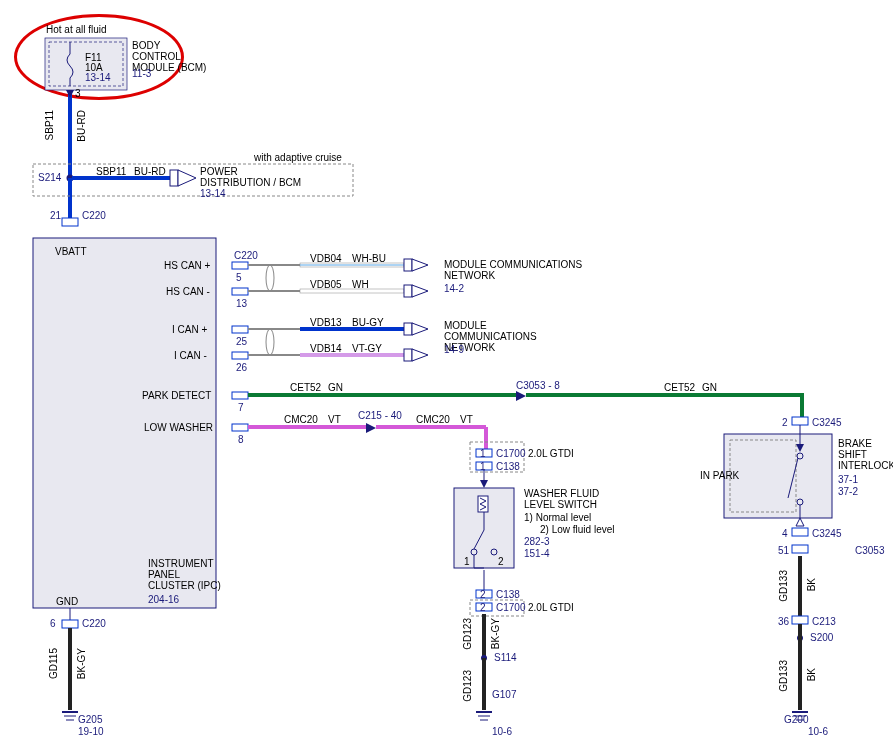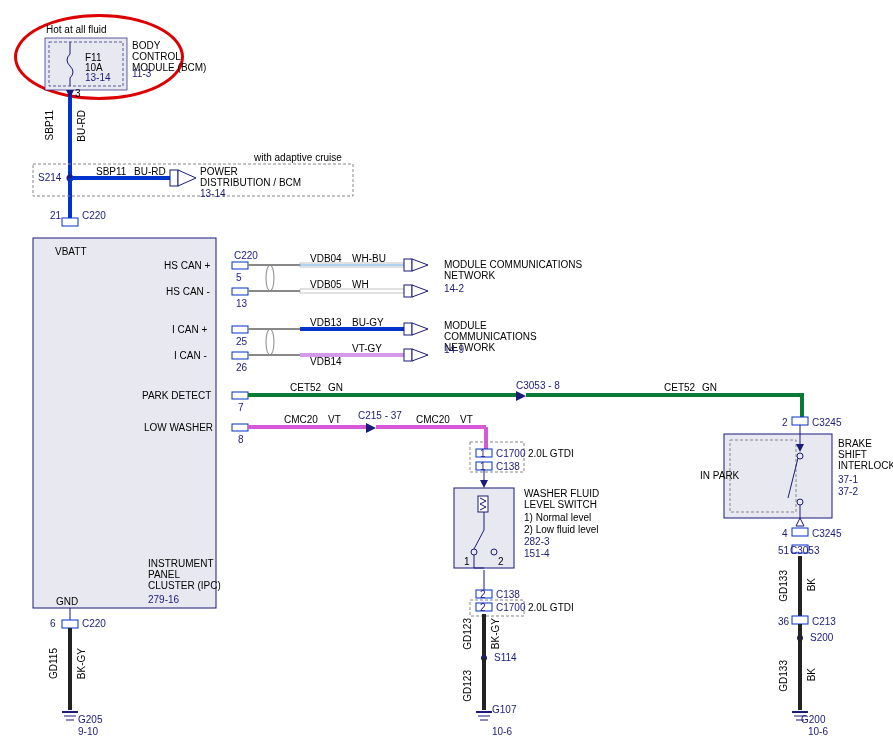--- a/index.html
+++ b/index.html
@@ -180,69 +180,69 @@
 <div class="label black" style="left:164px;top:260px">HS CAN +</div>
 <div class="label black" style="left:166px;top:286px">HS CAN -</div>
 <div class="label black" style="left:172px;top:324px">I CAN +</div>
 <div class="label black" style="left:174px;top:350px">I CAN -</div>
 <div class="label black" style="left:142px;top:390px">PARK DETECT</div>
 <div class="label black" style="left:144px;top:422px">LOW WASHER</div>
 <div class="label black" style="left:56px;top:596px">GND</div>
 <div class="label black" style="left:148px;top:558px;white-space:pre">INSTRUMENT
 PANEL
 CLUSTER (IPC)</div>
-<div class="label" style="left:148px;top:594px">279-16</div>
+<div class="label" style="left:148px;top:594px">204-16</div>
 
 <div class="label" style="left:234px;top:250px">C220</div>
 <div class="label" style="left:236px;top:272px">5</div>
 <div class="label" style="left:236px;top:298px">13</div>
 <div class="label" style="left:236px;top:336px">25</div>
 <div class="label" style="left:236px;top:362px">26</div>
 <div class="label" style="left:238px;top:402px">7</div>
 <div class="label" style="left:238px;top:434px">8</div>
 
 <div class="label black" style="left:310px;top:253px">VDB04</div>
 <div class="label black" style="left:352px;top:253px">WH-BU</div>
 <div class="label black" style="left:310px;top:279px">VDB05</div>
 <div class="label black" style="left:352px;top:279px">WH</div>
 <div class="label black" style="left:310px;top:317px">VDB13</div>
 <div class="label black" style="left:352px;top:317px">BU-GY</div>
-<div class="label black" style="left:310px;top:356px">VDB14</div>
+<div class="label black" style="left:310px;top:343px">VDB14</div>
 <div class="label black" style="left:352px;top:343px">VT-GY</div>
 
 <div class="label black" style="left:444px;top:259px;white-space:pre">MODULE COMMUNICATIONS
 NETWORK</div>
 <div class="label" style="left:444px;top:283px">14-2</div>
 <div class="label black" style="left:444px;top:320px;white-space:pre">MODULE
 COMMUNICATIONS
 NETWORK</div>
 <div class="label" style="left:444px;top:344px">14-9</div>
 
 <div class="label black" style="left:290px;top:382px">CET52</div>
 <div class="label black" style="left:328px;top:382px">GN</div>
 <div class="label" style="left:516px;top:380px">C3053 - 8</div>
 <div class="label black" style="left:664px;top:382px">CET52</div>
 <div class="label black" style="left:702px;top:382px">GN</div>
 
 <div class="label black" style="left:284px;top:414px">CMC20</div>
 <div class="label black" style="left:328px;top:414px">VT</div>
-<div class="label" style="left:358px;top:410px">C215 - 37</div>
+<div class="label" style="left:358px;top:410px">C215 - 40</div>
 <div class="label black" style="left:416px;top:414px">CMC20</div>
 <div class="label black" style="left:460px;top:414px">VT</div>
 
 <div class="label" style="left:480px;top:448px">1</div>
 <div class="label" style="left:496px;top:448px">C1700</div>
 <div class="label black" style="left:528px;top:448px">2.0L GTDI</div>
 <div class="label" style="left:480px;top:461px">1</div>
 <div class="label" style="left:496px;top:461px">C138</div>
 
 <div class="label black" style="left:524px;top:488px;white-space:pre">WASHER FLUID
 LEVEL SWITCH</div>
 <div class="label black" style="left:524px;top:512px">1) Normal level</div>
-<div class="label black" style="left:524px;top:524px">2) Low fluid level</div>
+<div class="label black" style="left:540px;top:524px">2) Low fluid level</div>
 <div class="label" style="left:524px;top:536px">282-3</div>
 <div class="label" style="left:524px;top:548px">151-4</div>
 <div class="label black" style="left:464px;top:556px">1</div>
 <div class="label black" style="left:498px;top:556px">2</div>
 
 <div class="label" style="left:480px;top:589px">2</div>
 <div class="label" style="left:496px;top:589px">C138</div>
 <div class="label" style="left:480px;top:602px">2</div>
 <div class="label" style="left:496px;top:602px">C1700</div>
 <div class="label black" style="left:528px;top:602px">2.0L GTDI</div>
@@ -253,36 +253,36 @@
 <div class="label black" style="left:700px;top:470px">IN PARK</div>
 <div class="label black" style="left:838px;top:438px;white-space:pre">BRAKE
 SHIFT
 INTERLOCK</div>
 <div class="label" style="left:838px;top:474px">37-1</div>
 <div class="label" style="left:838px;top:486px">37-2</div>
 
 <div class="label" style="left:782px;top:528px">4</div>
 <div class="label" style="left:812px;top:528px">C3245</div>
 <div class="label" style="left:778px;top:545px">51</div>
-<div class="label" style="left:790px;top:545px">C3053</div>
+<div class="label" style="left:855px;top:545px">C3053</div>
 <div class="label black vtext" style="left:778px;top:570px">GD133</div>
 <div class="label black vtext" style="left:806px;top:578px">BK</div>
 <div class="label" style="left:778px;top:616px">36</div>
 <div class="label" style="left:812px;top:616px">C213</div>
 <div class="label" style="left:810px;top:632px">S200</div>
 <div class="label black vtext" style="left:778px;top:660px">GD133</div>
 <div class="label black vtext" style="left:806px;top:668px">BK</div>
-<div class="label" style="left:801px;top:714px">G200</div>
+<div class="label" style="left:784px;top:714px">G200</div>
 <div class="label" style="left:808px;top:726px">10-6</div>
 
 <div class="label black vtext" style="left:462px;top:618px">GD123</div>
 <div class="label black vtext" style="left:490px;top:618px">BK-GY</div>
 <div class="label" style="left:494px;top:652px">S114</div>
 <div class="label black vtext" style="left:462px;top:670px">GD123</div>
-<div class="label" style="left:492px;top:704px">G107</div>
+<div class="label" style="left:492px;top:689px">G107</div>
 <div class="label" style="left:492px;top:726px">10-6</div>
 
 <div class="label" style="left:50px;top:618px">6</div>
 <div class="label" style="left:82px;top:618px">C220</div>
 <div class="label black vtext" style="left:48px;top:648px">GD115</div>
 <div class="label black vtext" style="left:76px;top:648px">BK-GY</div>
 <div class="label" style="left:78px;top:714px">G205</div>
-<div class="label" style="left:78px;top:726px">9-10</div>
+<div class="label" style="left:78px;top:726px">19-10</div>
 
 </body></html>

